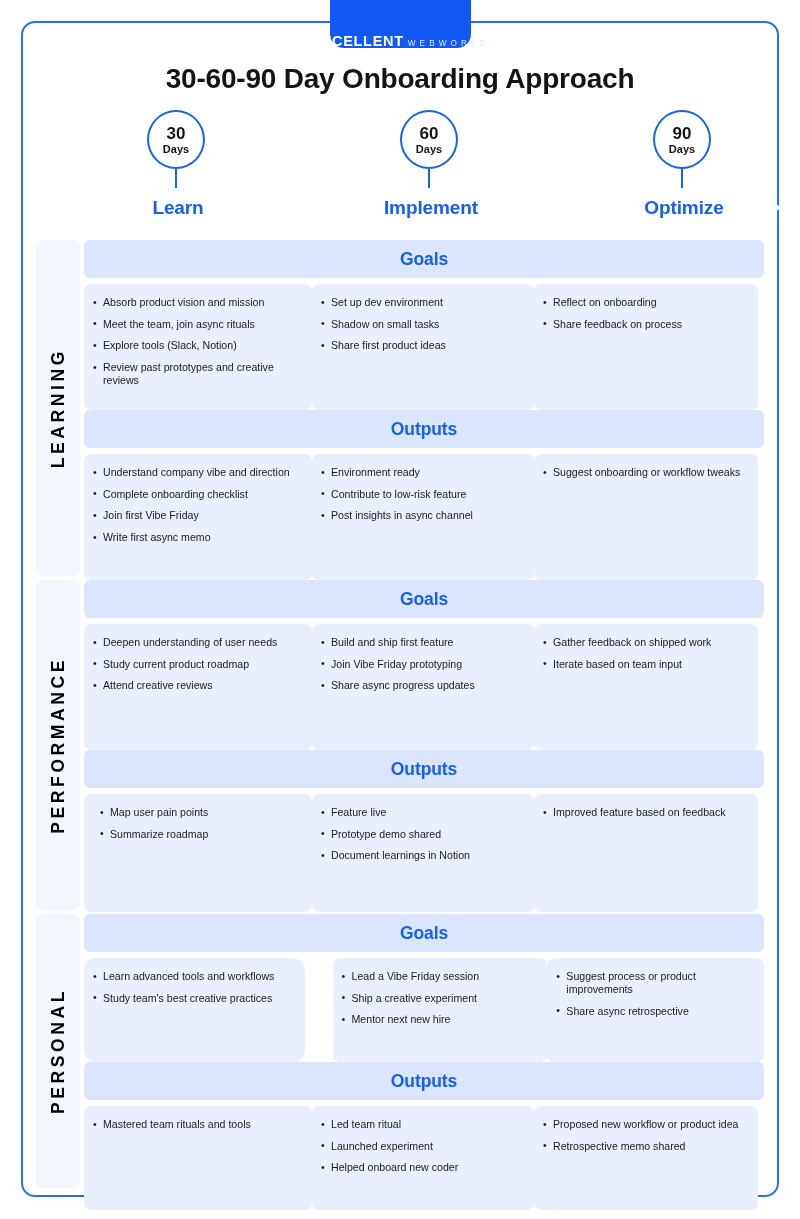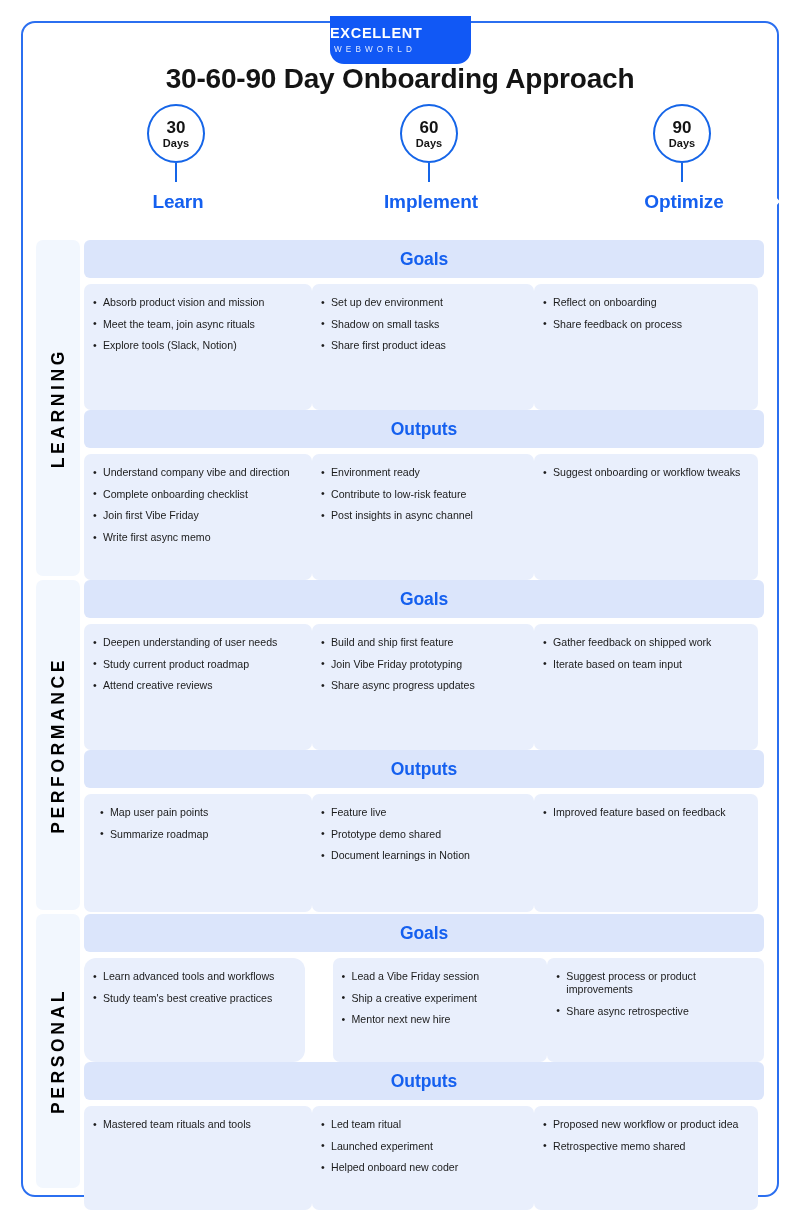--- a/index.html
+++ b/index.html
@@ -28,28 +28,28 @@
     height: 1176px;
     border: 2px solid #2b6ff0;
     border-radius: 14px;
     background: transparent;
   }
 
   
   #brand-tab {
     position: absolute;
     left: 330px;
-    top: 16px;
+    top: 0px;
     width: 141px;
     height: 48px;
     background: #1158f5;
     border-radius: 0 0 14px 14px;
     display: flex;
-    flex-direction: column;
-    align-items: flex-start;
+    flex-direction: row;
+    align-items: flex-end;
     justify-content: center;
     z-index: 5;
   }
   #brand-tab .brand-main {
     color: #ffffff;
     font-size: 14.5px;
     font-weight: bold;
     letter-spacing: 0.7px;
     line-height: 1;
   }
@@ -77,21 +77,21 @@
   }
 
   
   #timeline {
     position: absolute;
     left: 36px;
     top: 104px;
     width: 728px;
     height: 122px;
   }
-  .phase { position: absolute; top: 0; height: 122px; }
+  .phase { position: absolute; top: 6px; height: 122px; }
   .phase-badge {
     position: absolute;
     left: 50%;
     top: 0;
     transform: translateX(-50%);
     width: 58px;
     height: 59px;
     border: 2.4px solid #1565e8;
     border-radius: 50%;
     background: #ffffff;
@@ -292,20 +292,21 @@
       <div class="section" style="top: 0px;">
         <div class="band">
           <div class="band-label">Goals</div>
         </div>
         <div class="cols">
           <div class="card c1" style="min-height: 126px;">
             <ul class="bullets">
               <li>Absorb product vision and mission</li>
               <li>Meet the team, join async rituals</li>
               <li>Explore tools (Slack, Notion)</li>
+              <li>Review past prototypes and creative reviews</li>
             </ul>
           </div>
           <div class="card c2" style="min-height: 126px;">
             <ul class="bullets">
               <li>Set up dev environment</li>
               <li>Shadow on small tasks</li>
               <li>Share first product ideas</li>
             </ul>
           </div>
           <div class="card c3" style="min-height: 126px;">

